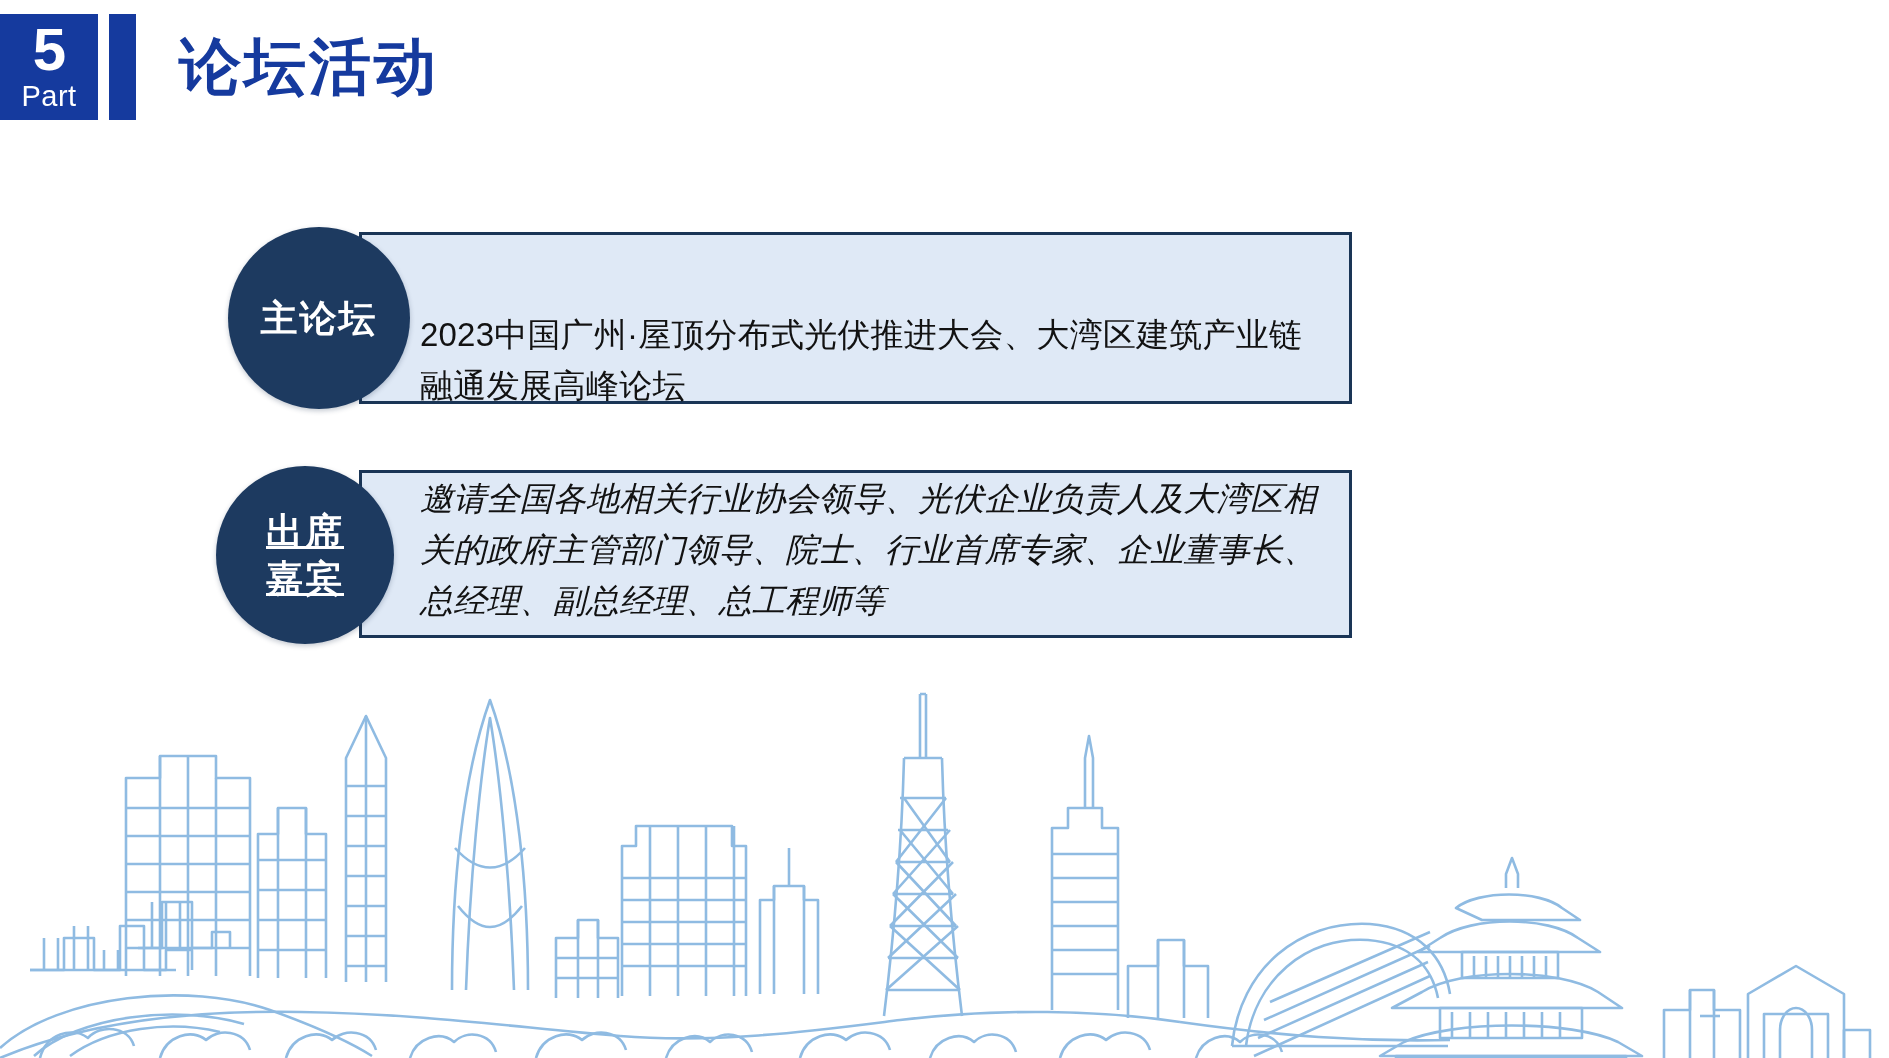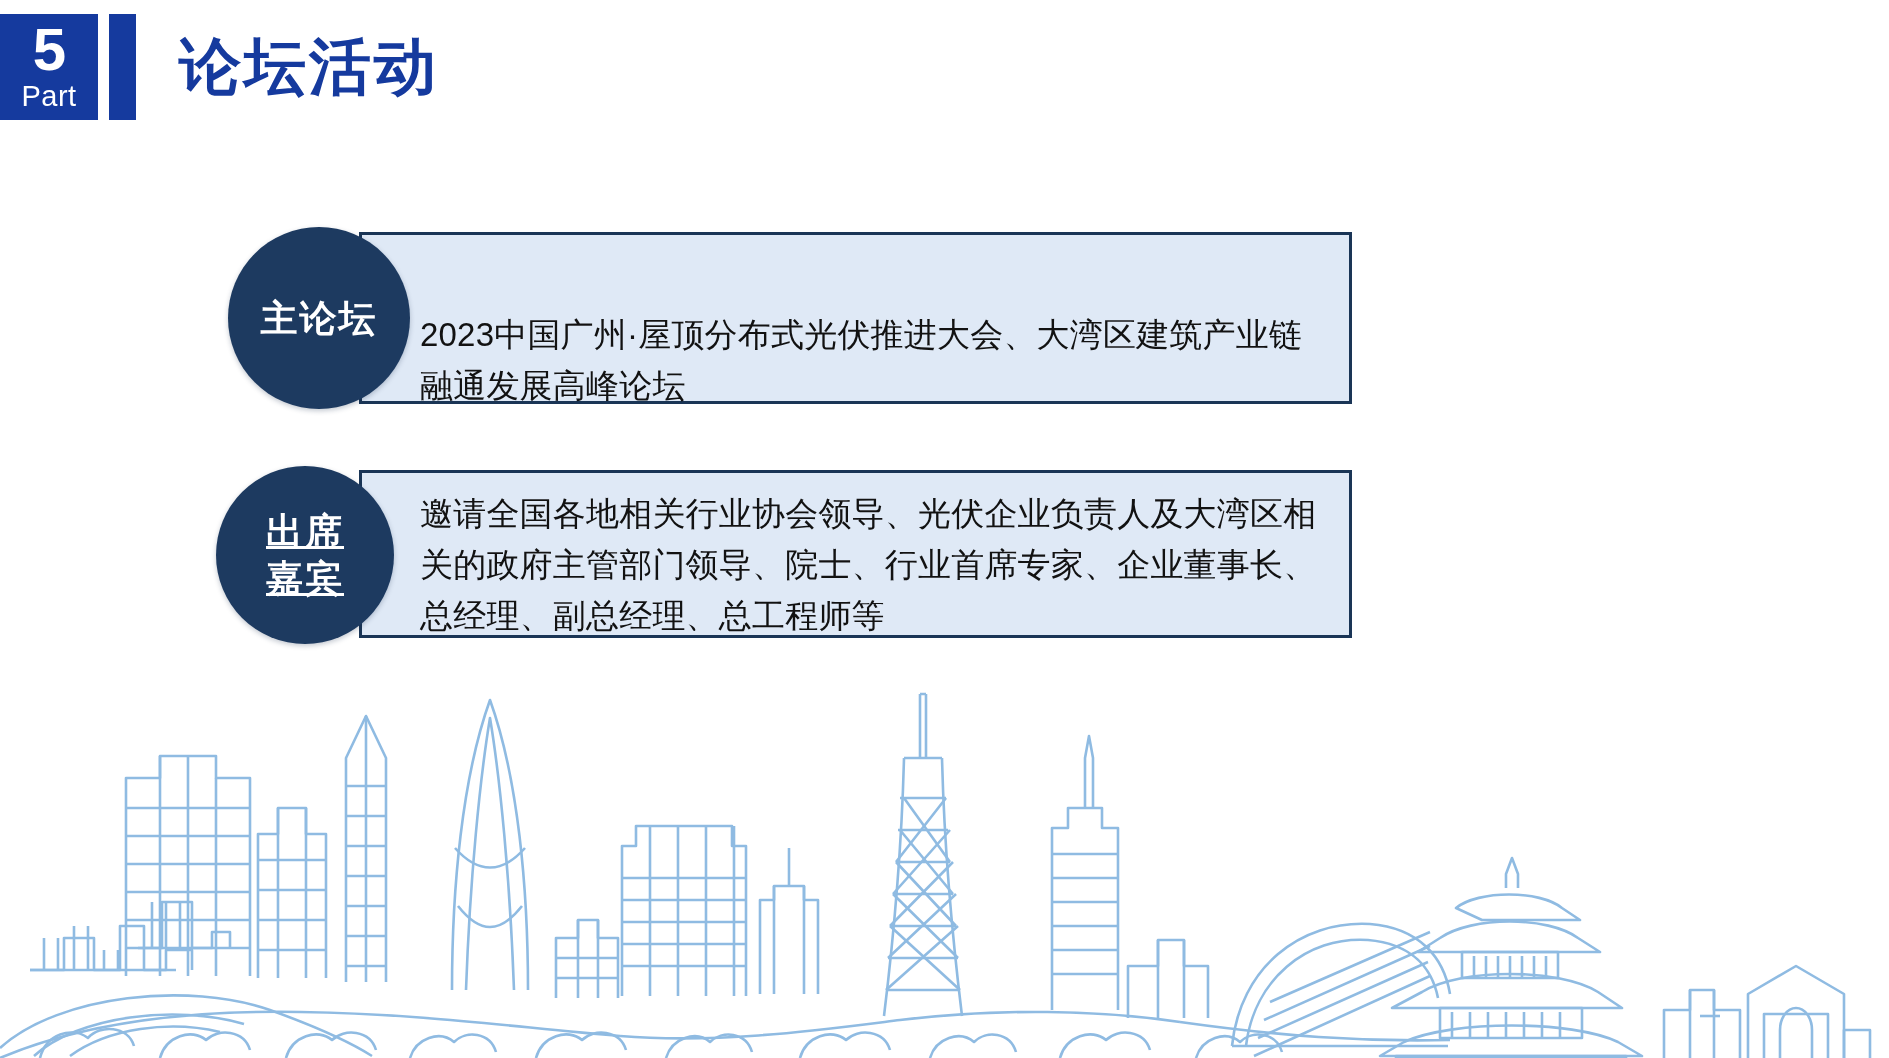--- a/index.html
+++ b/index.html
@@ -115,21 +115,21 @@
 
   
   #row-main       { left: 0; top: 0; }
   #row-main .row-panel  { left: 359px; top: 232px; width: 993px; height: 172px; }
   #row-main .panel-text { left: 58px; top: 34px; width: 905px; margin-top: 40px; }
   #row-main .row-bubble { left: 228px; top: 227px; width: 182px; height: 182px; }
 
   
   #row-guests       { left: 0; top: 0; }
   #row-guests .row-panel  { left: 359px; top: 470px; width: 993px; height: 168px; }
-  #row-guests .panel-text { left: 58px; top: 15px; width: 910px; }
+  #row-guests .panel-text { left: 58px; top: 0; width: 910px; font-style: italic; }
   #row-guests .row-bubble { left: 216px; top: 466px; width: 178px; height: 178px; text-decoration: underline; }
 </style>
 </head>
 <body>
 
 <div id="slide">
 
   <div class="header">
     <div class="part-badge">
       <div class="num">5</div>

